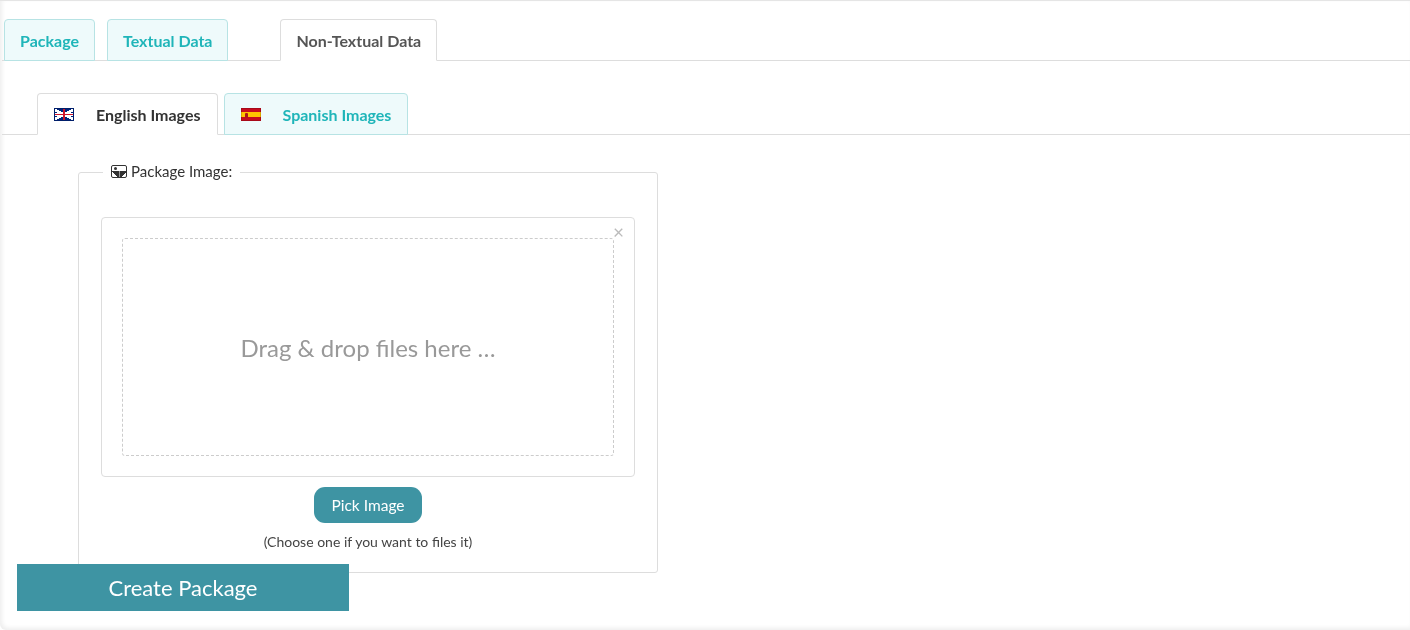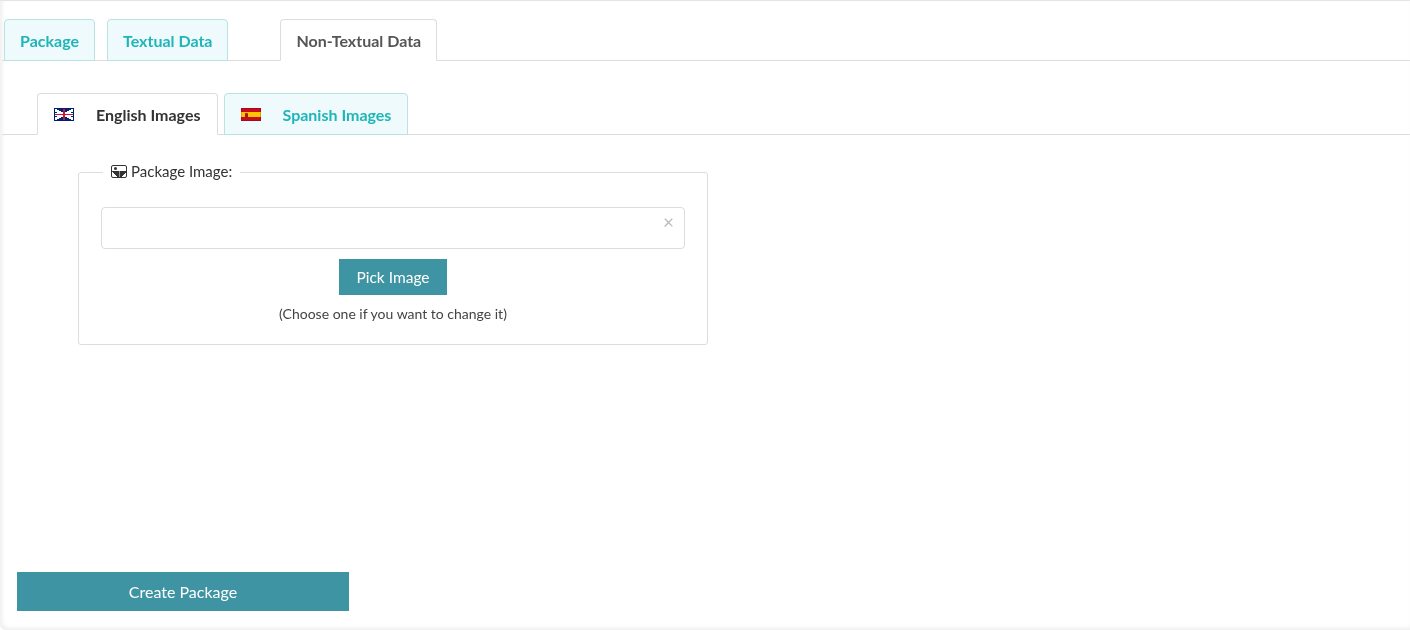--- a/index.html
+++ b/index.html
@@ -124,26 +124,26 @@
     position:absolute;
     left:3px; top:4px;
     width:3px; height:5px;
     background:#ad1519;
     border-radius:1px;
   }
 
   
   .fieldset {
     position: relative;
-    width: 630px;
+    width: 580px;
     margin-left: 76px;
     margin-top: 37px;
     border: 1px solid #ddd;
     border-radius: 3px;
-    padding: 34px 22px 22px;
+    padding: 44px 22px 22px;
   }
   .legend {
     position: absolute;
     top: -11px;
     left: 24px;
     background: #fff;
     padding: 0 8px;
     font-size: 15px;
     color: #333;
     display: flex;
@@ -205,42 +205,42 @@
 
   .center-col {
     text-align: center;
     margin-top: 10px;
   }
   .btn-teal {
     display: inline-block;
     background: #3e94a3;
     color: #fff;
     border: none;
-    border-radius: 0;
+    border-radius: 11px;
     padding: 9px 17px;
     font-size: 15.5px;
     cursor: pointer;
     font-family: inherit;
   }
   .hint {
     margin-top: 10px;
     font-size: 14px;
     color: #444;
   }
 
   .create-btn {
     position: absolute;
     left: 17px;
     bottom: 19px;
     width: 332px;
     background: #3e94a3;
     color: #fff;
     border: none;
     padding: 10px 0;
-    font-size: 16px;
+    font-size: 22px;
     cursor: pointer;
     font-family: inherit;
   }
 </style>
 </head>
 <body>
 
 <div class="page">
 
   <div class="top-tabs">
@@ -261,23 +261,26 @@
   </div>
 
   <div class="fieldset">
     <div class="legend">
       <span class="pic-icon"></span>
       <span>Package Image:</span>
     </div>
 
     <div class="upload-card">
       <span class="close-x">×</span>
+      <div class="dropzone">
+        <span>Drag &amp; drop files here …</span>
+      </div>
     </div>
 
     <div class="center-col">
       <button class="btn-teal">Pick Image</button>
-      <div class="hint">(Choose one if you want to change it)</div>
+      <div class="hint">(Choose one if you want to files it)</div>
     </div>
   </div>
 
   <button class="create-btn">Create Package</button>
 
 </div>
 
 </body></html>

